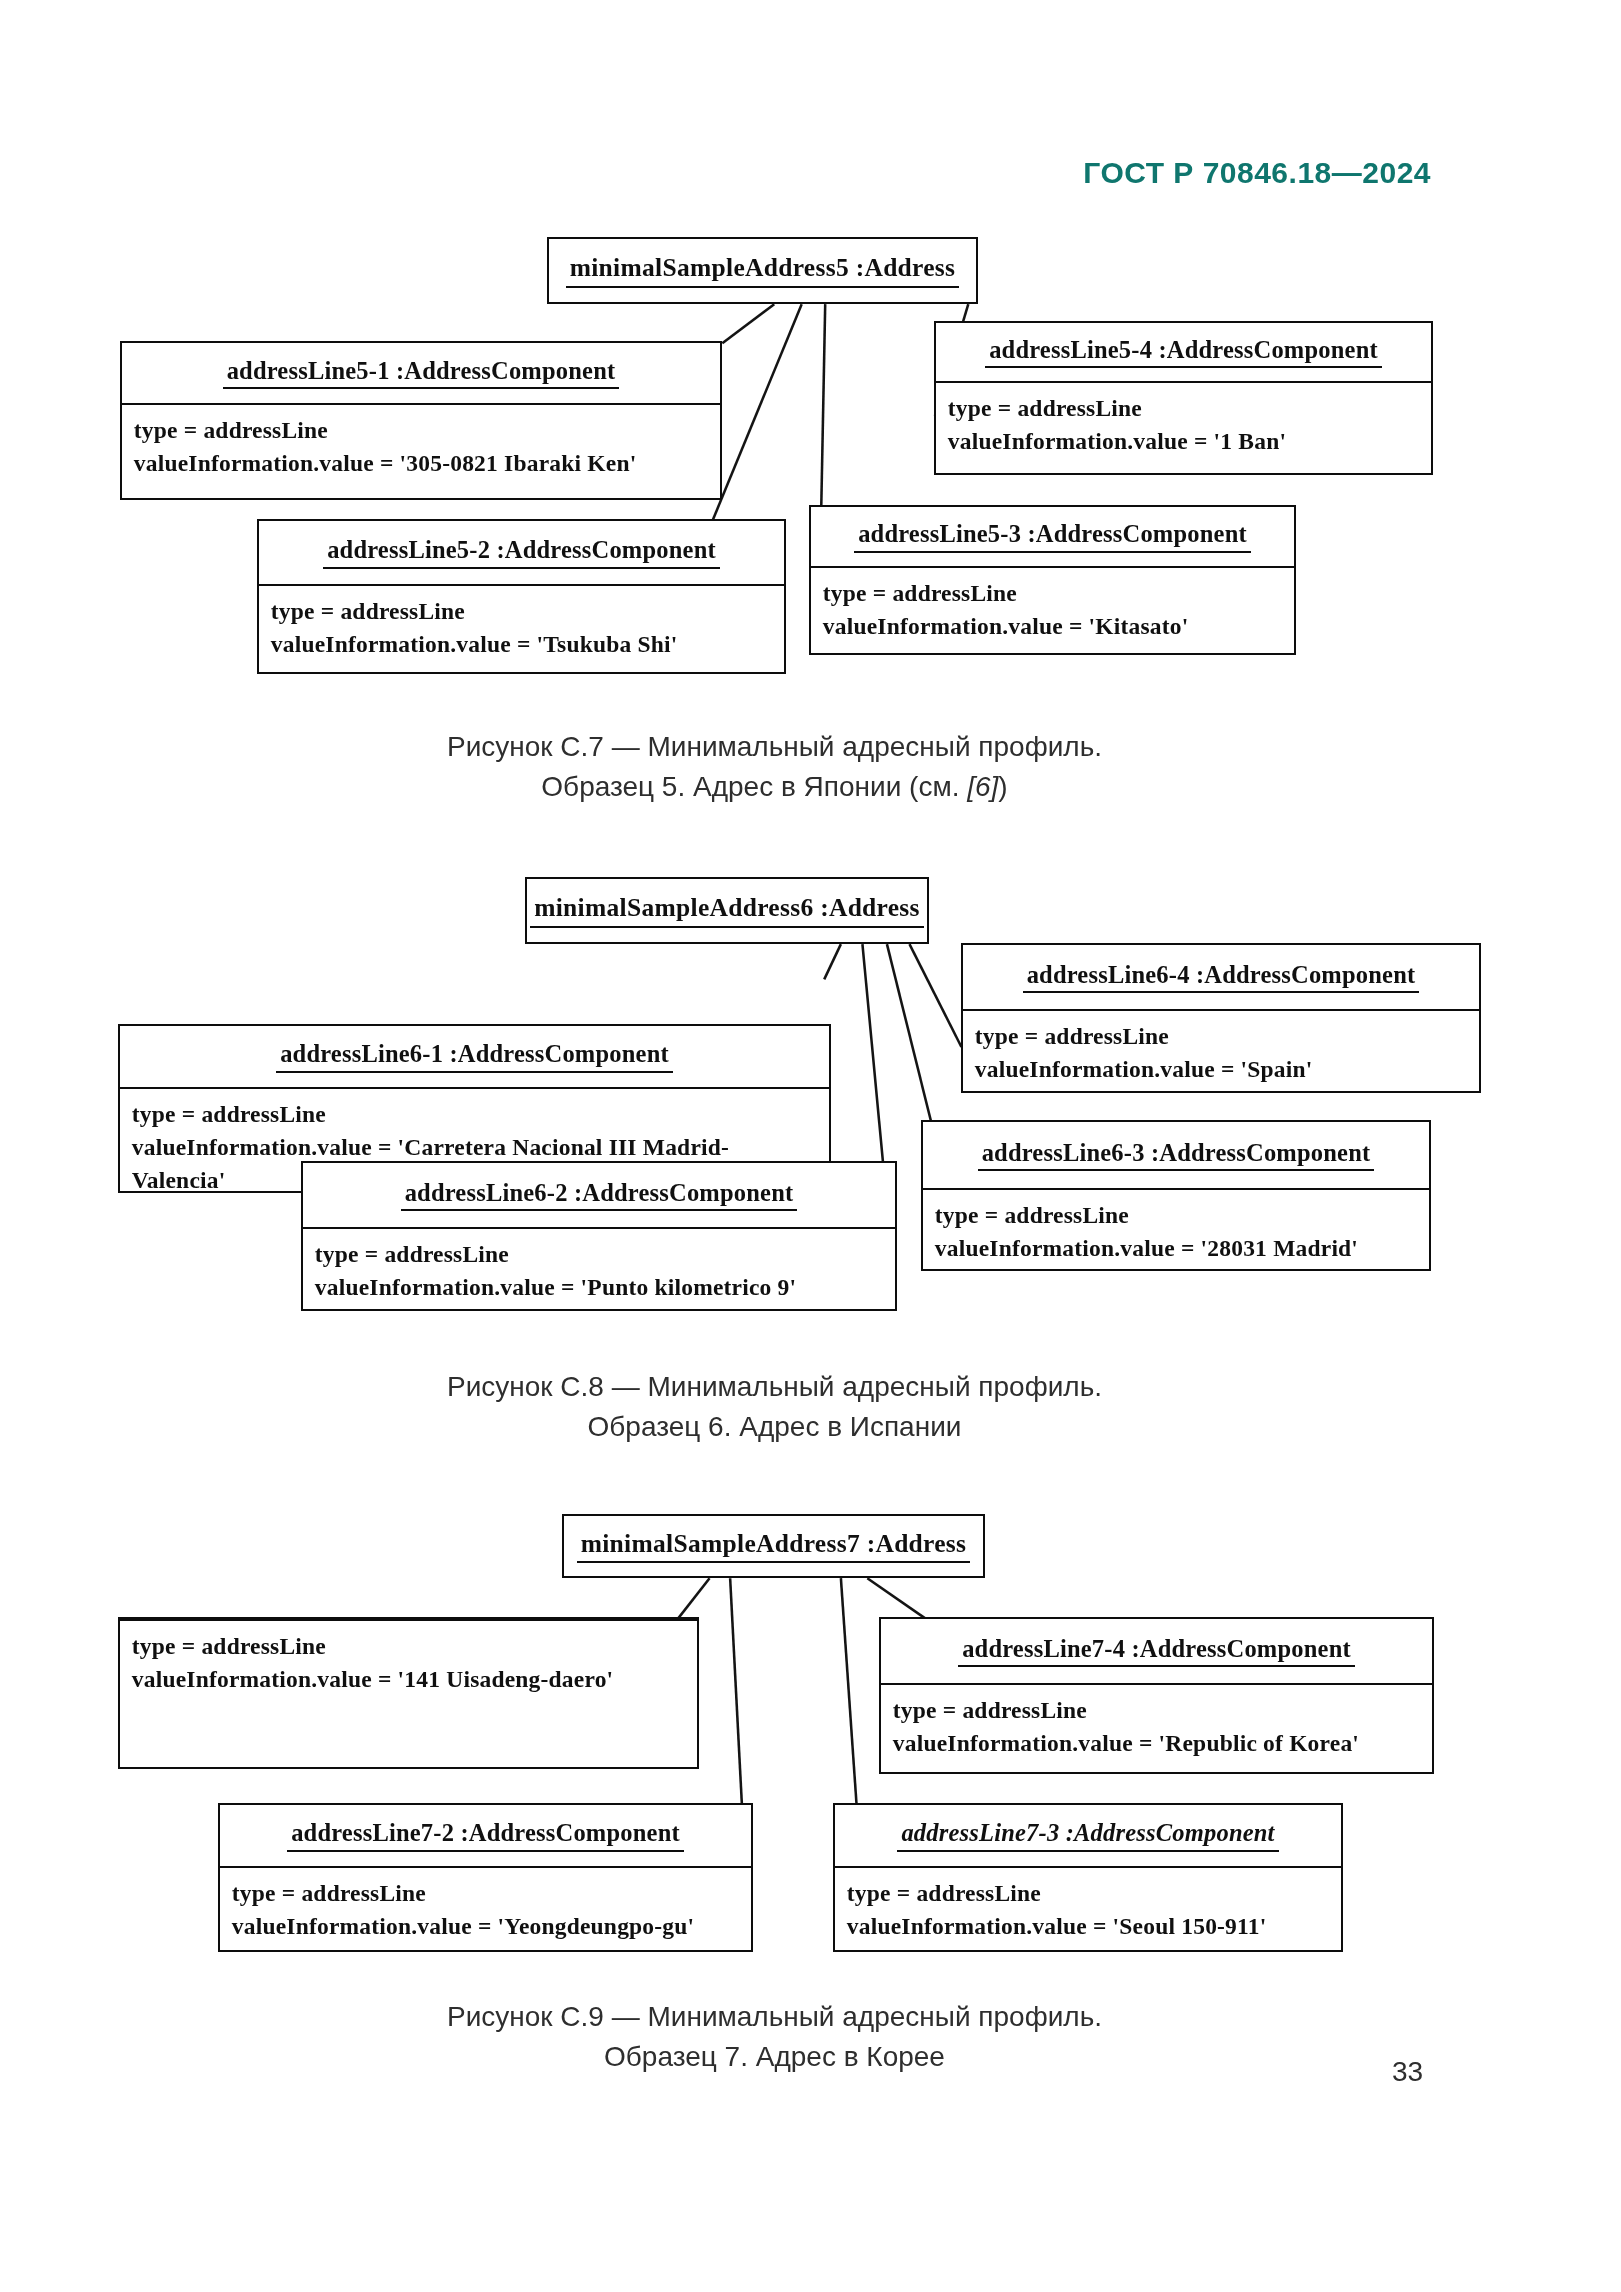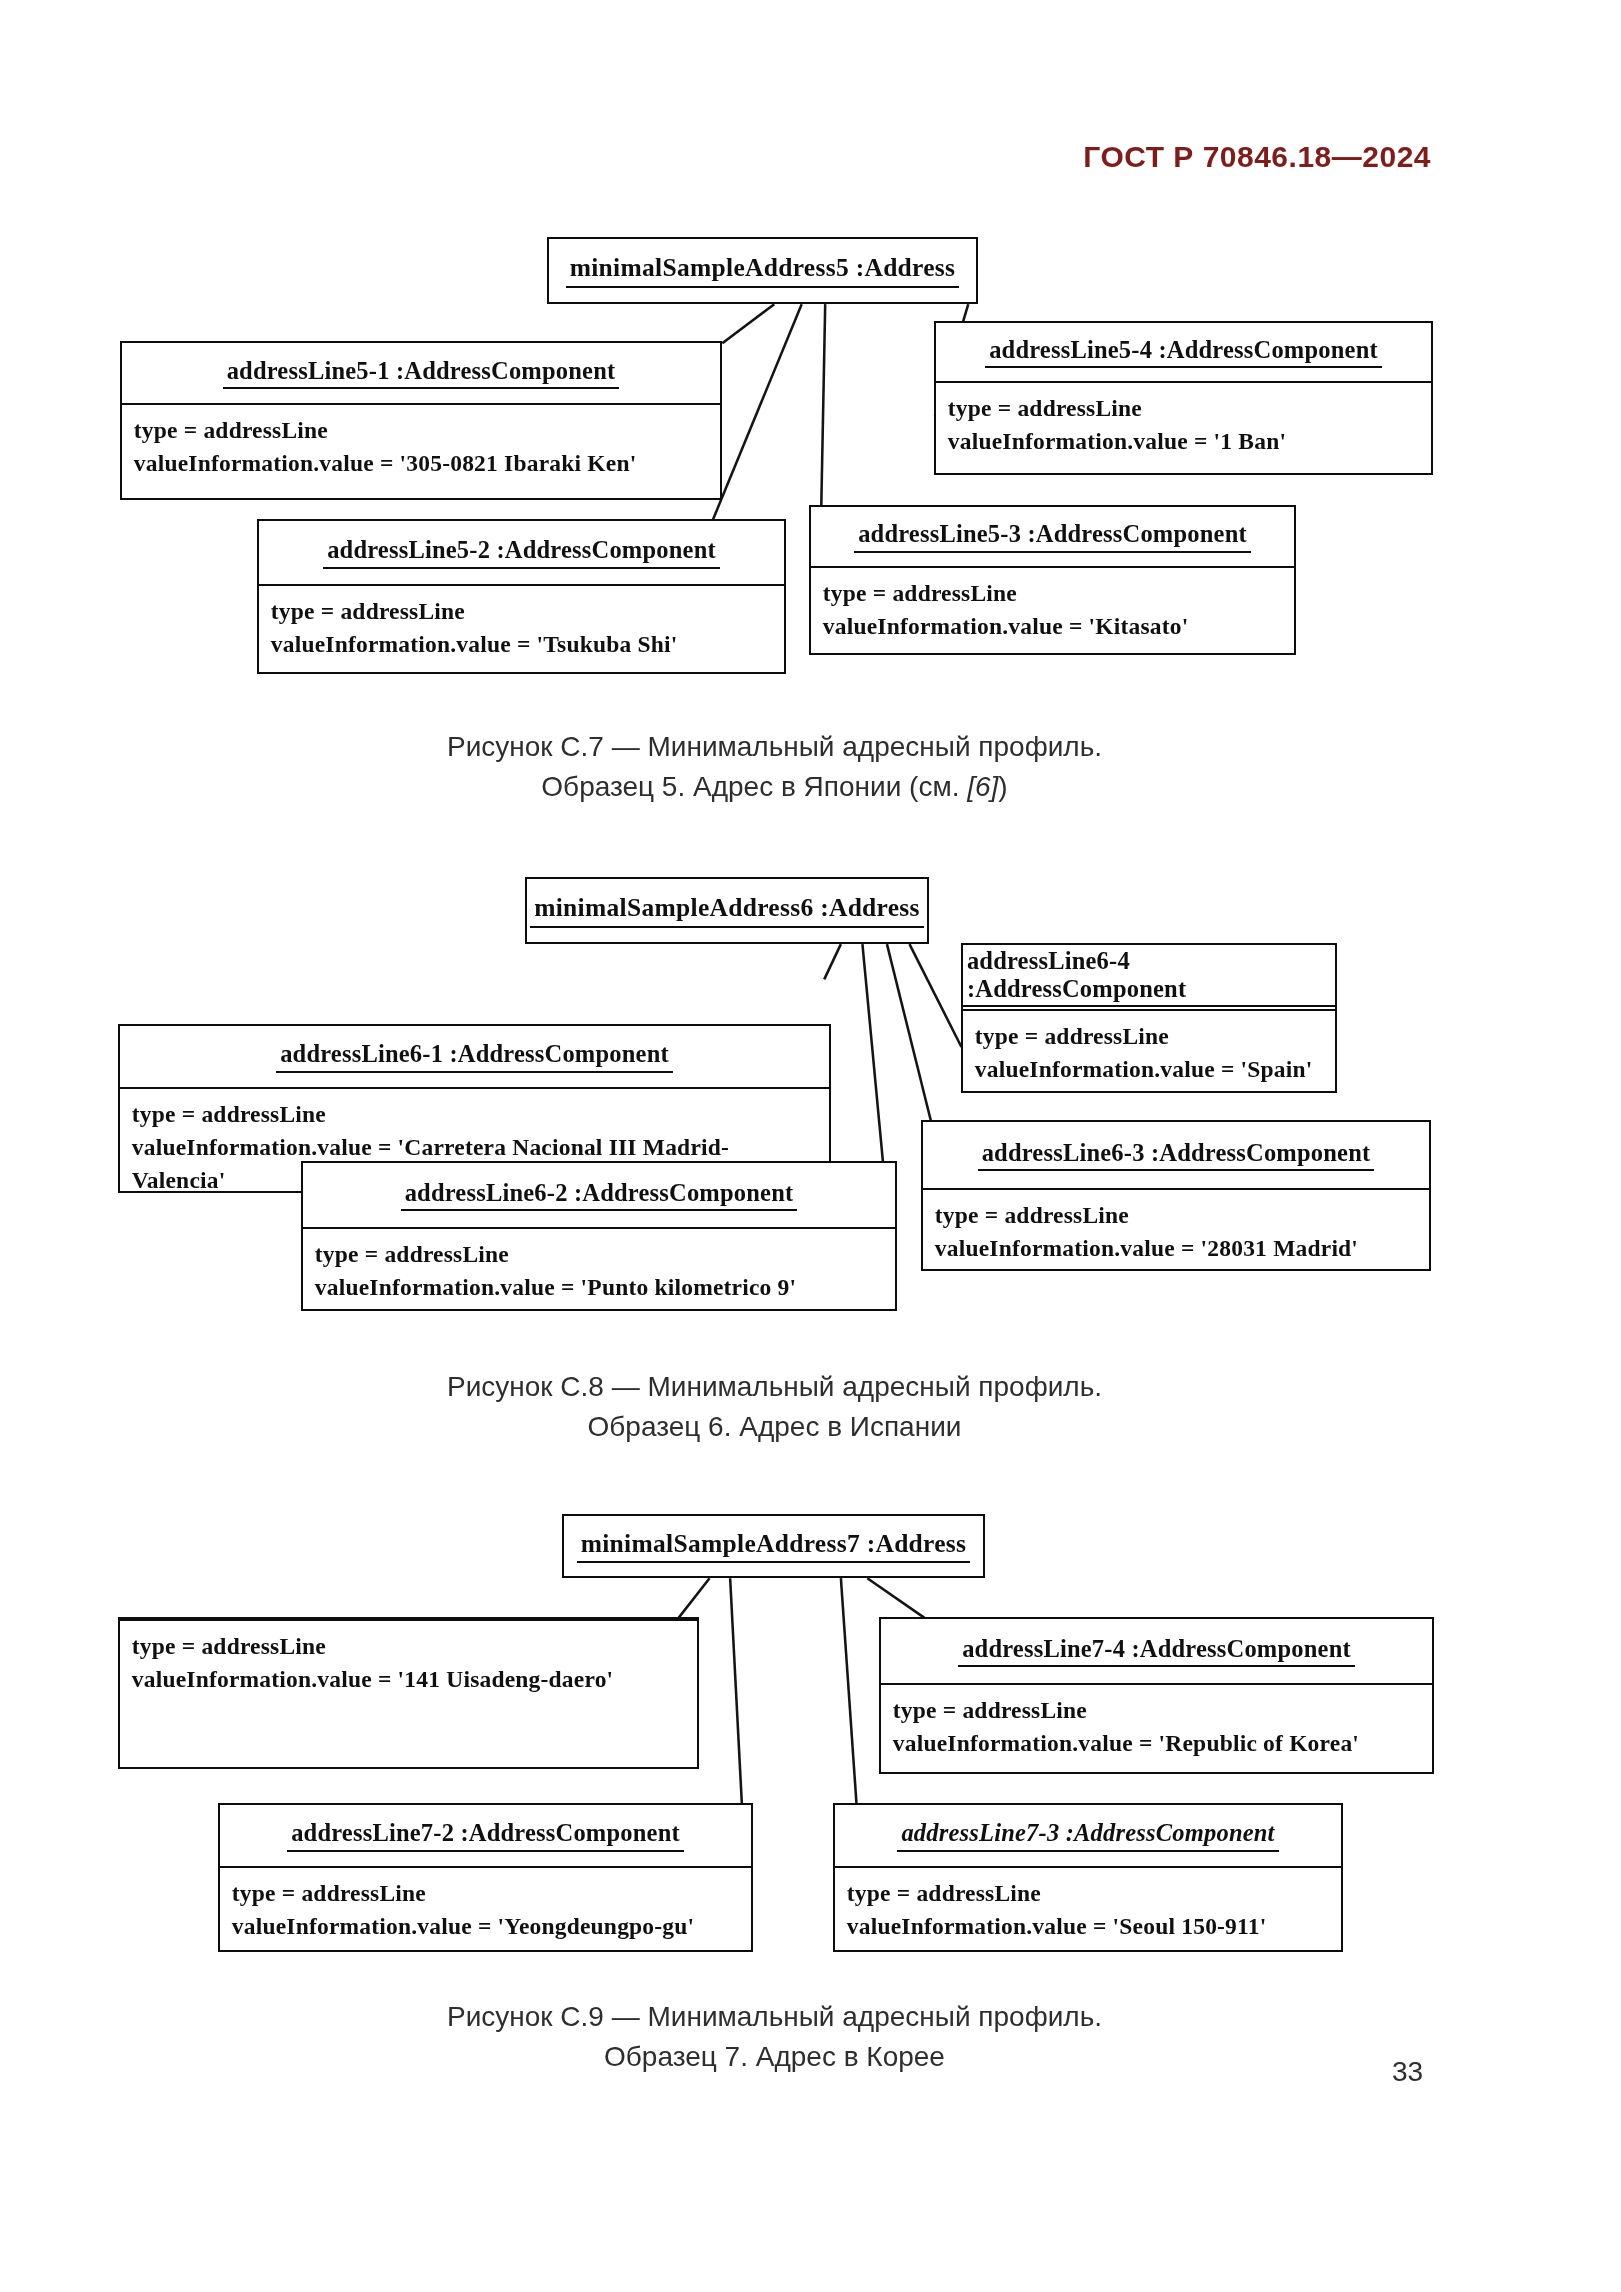--- a/index.html
+++ b/index.html
@@ -6,23 +6,23 @@
   body{
     width:1621px;height:2293px;
     background:#ffffff;
     position:relative;
     font-family:"Liberation Serif", serif;
     color:#101010;
     overflow:hidden;
   }
   .page-header{
     position:absolute;
-    top:140px;right:190px;
+    top:156px;right:190px;
     font-family:"Liberation Sans", sans-serif;
-    font-size:30px;font-weight:bold;color:#7f1d1d;
+    font-size:30px;font-weight:bold;color:#0f766e;
     letter-spacing:0.5px;
   }
   svg.connectors{position:absolute;left:0;top:0;}
   .uml-box{
     position:absolute;
     background:#ffffff;
     border:2.9px solid #0d0d0d;
     box-sizing:border-box;
   }
   .uml-title{
@@ -166,21 +166,21 @@
 <div class="uml-box" style="left:921px;top:1120px;width:510px;height:151px;">
   <div class="uml-title" style="height:66px;">
     <span>addressLine6-3 :AddressComponent</span>
   </div>
   <div class="uml-attrs">
     <div>type = addressLine</div>
     <div>valueInformation.value = '28031 Madrid'</div>
   </div>
 </div>
 
-<div class="uml-box" style="left:961px;top:943px;width:376px;height:150px;">
+<div class="uml-box" style="left:961px;top:943px;width:520px;height:150px;">
   <div class="uml-title" style="height:64px;">
     <span>addressLine6-4 :AddressComponent</span>
   </div>
   <div class="uml-attrs">
     <div>type = addressLine</div>
     <div>valueInformation.value = 'Spain'</div>
   </div>
 </div>
 
 <div class="figure-caption" style="top:1367px;">

